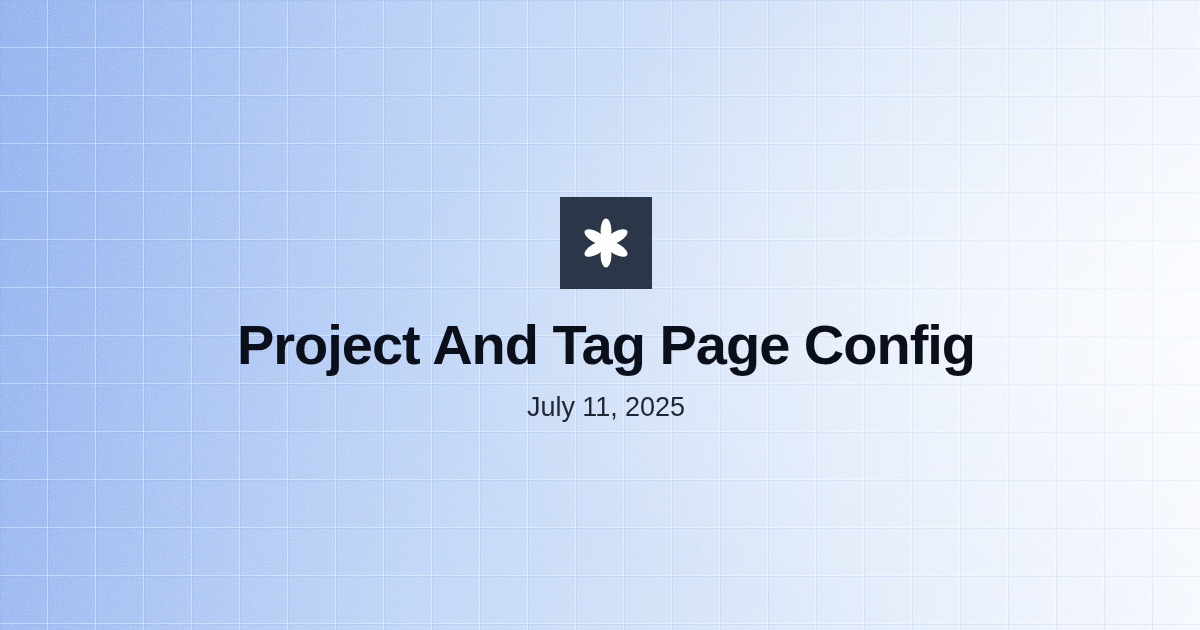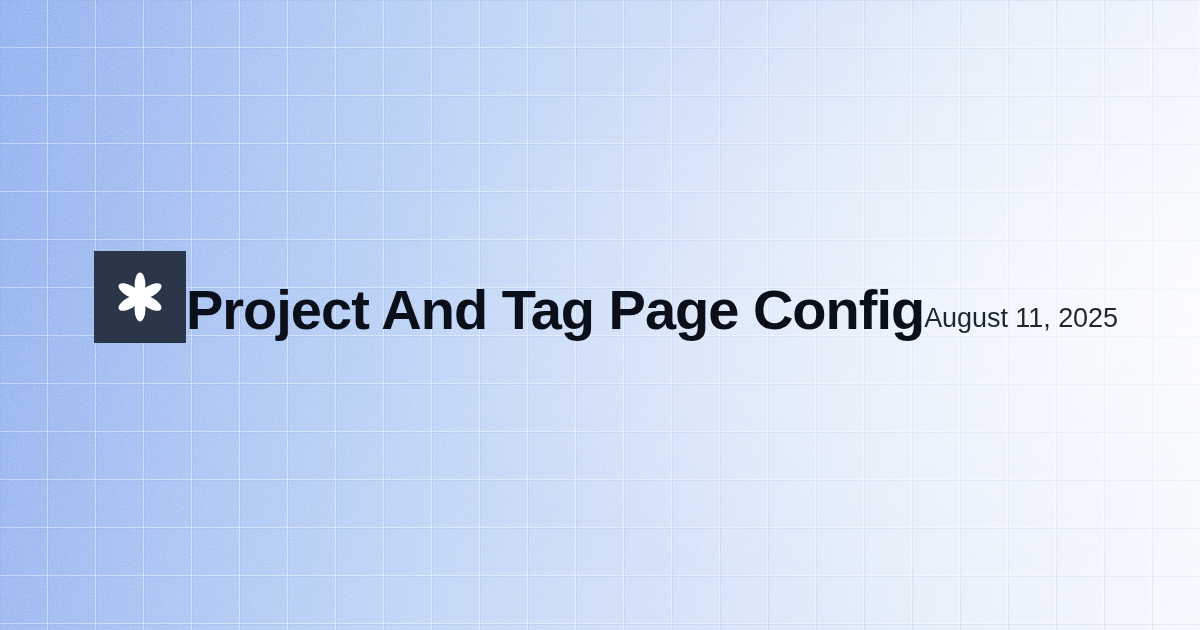--- a/index.html
+++ b/index.html
@@ -79,21 +79,21 @@
       rgba(255,255,255,0.00) 62%
     );
     pointer-events: none;
   }
 
   
   .content {
     position: absolute;
     inset: 0;
     display: flex;
-    flex-direction: row;
+    flex-direction: column;
     align-items: center;
     justify-content: center;
     padding-bottom: 10px;
     box-sizing: border-box;
     margin-left: 12px;
   }
 
   
   .logo-badge {
     width: 92px;
@@ -165,16 +165,16 @@
             <ellipse cx="0" cy="-23" rx="10.5" ry="24" transform="rotate(240)"></ellipse>
             <ellipse cx="0" cy="-23" rx="10.5" ry="24" transform="rotate(300)"></ellipse>
             <circle cx="0" cy="0" r="7"></circle>
           </g>
         </g>
       </svg>
     </div>
 
     <h1 class="cover-title">Project And Tag Page Config</h1>
 
-    <p class="cover-date">August 11, 2025</p>
+    <p class="cover-date">July 11, 2025</p>
 
   </div>
 </div>
 
 </body></html>

